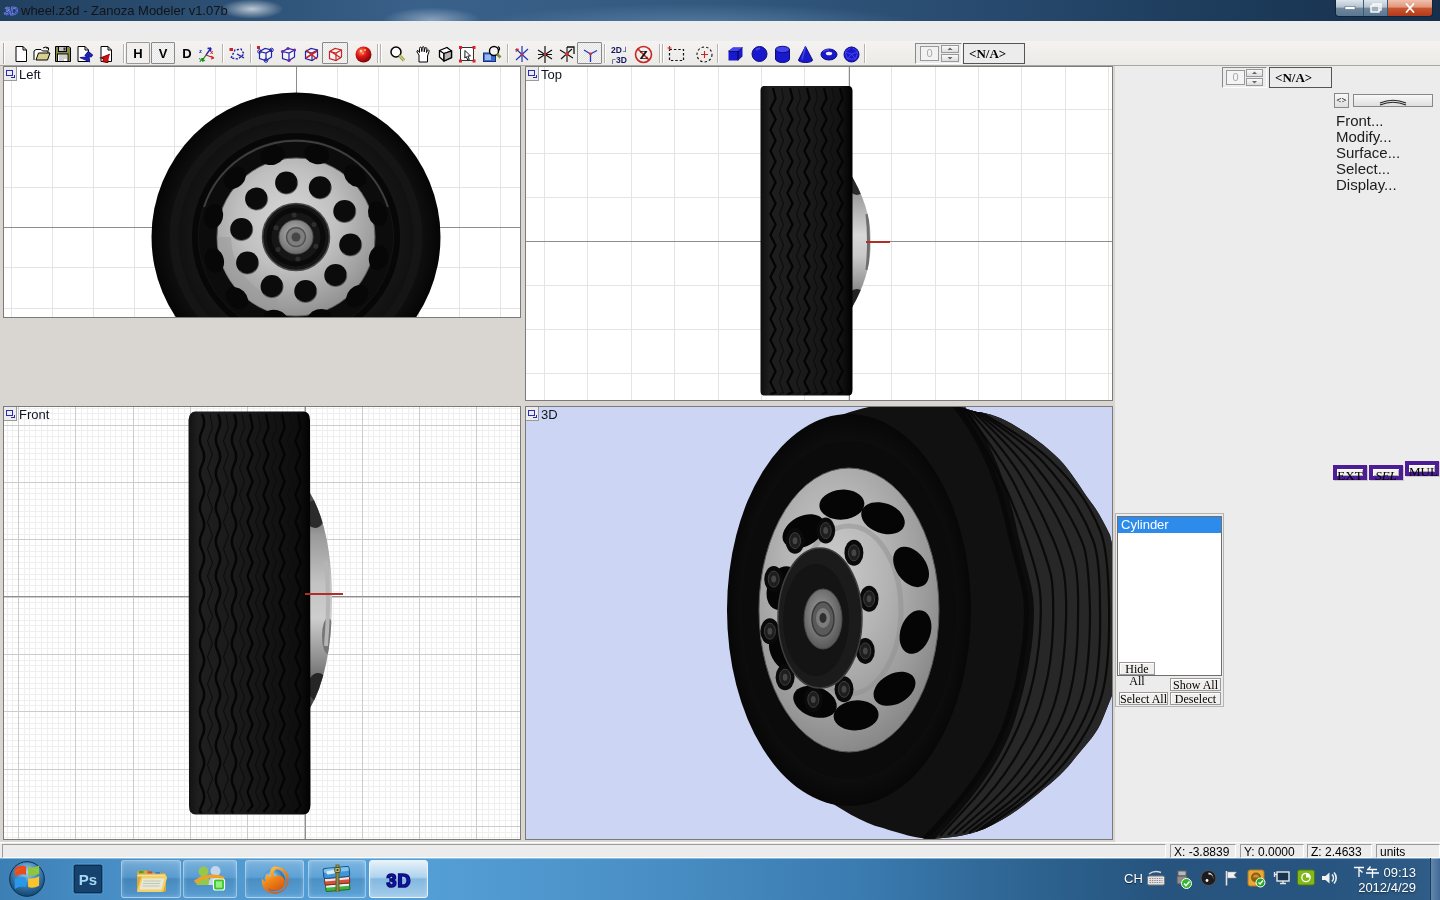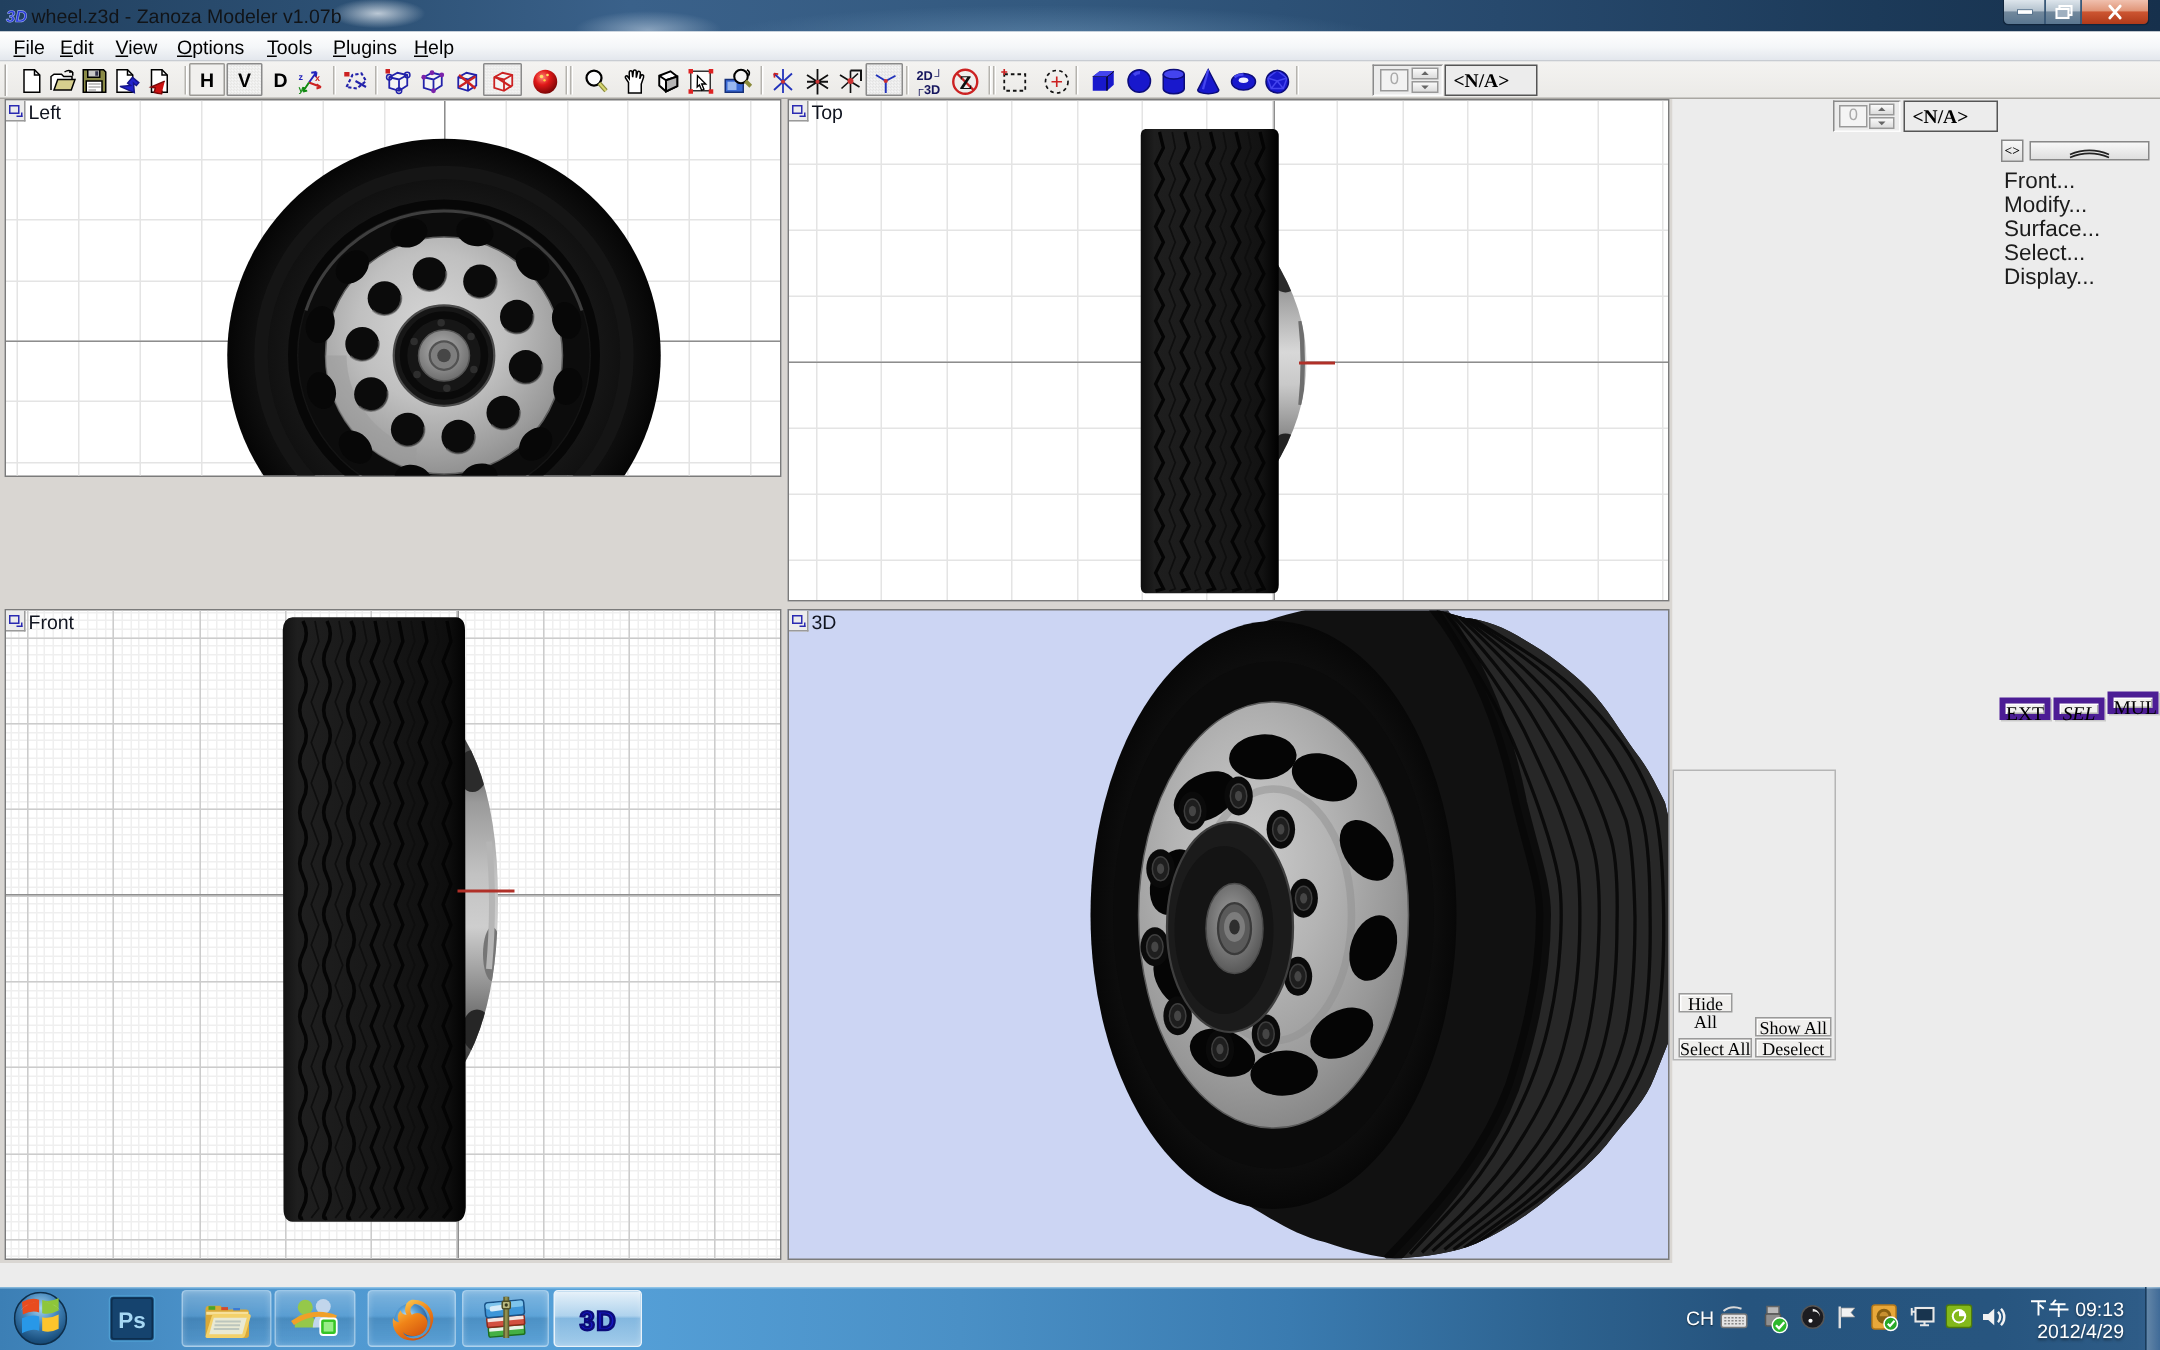--- a/index.html
+++ b/index.html
@@ -107,29 +107,20 @@
           </svg>
         </div>
       <div class="cap close">
           <svg width="12" height="11" viewBox="0 0 12 11">
             <path d="M2.5 1.5 L9.5 9.5 M9.5 1.5 L2.5 9.5" stroke="#fff" stroke-width="1.8" fill="none" stroke-linecap="round"></path>
           </svg>
         </div>
     </div>
   </div>
 
-  <div id="menubar">
-    <span class="mi" style="left:9px"><u>F</u>ile</span>
-    <span class="mi" style="left:40px"><u>E</u>dit</span>
-    <span class="mi" style="left:77px"><u>V</u>iew</span>
-    <span class="mi" style="left:118px"><u>O</u>ptions</span>
-    <span class="mi" style="left:178px"><u>T</u>ools</span>
-    <span class="mi" style="left:222px"><u>P</u>lugins</span>
-    <span class="mi" style="left:276px"><u>H</u>elp</span>
-  </div>
 
   <div id="toolbar">
 <div style="position:absolute;left:3px;top:2px;width:2px;height:21px;border-left:1px solid #a8a6a2;border-right:1px solid #fff;"></div>
 <div class="tsep" style="left:123px"></div>
 <div class="tbtn" style="left:126px; width:24px;"></div>
 <div class="tbtn lit" style="left:151px; width:24px;"></div>
 <div class="abs hvd" style="left:126px; top:5px; width:24px;">H</div>
 <div class="abs hvd" style="left:151px; top:5px; width:24px;">V</div>
 <div class="abs hvd" style="left:175px; top:5px; width:24px;">D</div>
 <div class="tsep" style="left:222px"></div>
@@ -856,28 +847,38 @@
       <div class="menuitem" style="top:62px">Modify...</div>
       <div class="menuitem" style="top:78px">Surface...</div>
       <div class="menuitem" style="top:94px">Select...</div>
       <div class="menuitem" style="top:110px">Display...</div>
 
       <div class="serifbtn" style="left:218px; top:399px; width:34px; height:15px; line-height:14px;">EXT</div>
       <div class="serifbtn" style="left:254px; top:399px; width:34px; height:15px; line-height:14px;font-style:italic;">SEL</div>
       <div class="serifbtn" style="left:290px; top:395px; width:34px; height:15px; line-height:14px;">MUL</div>
 
       <div id="cylpanel">
+        <div id="cyllist">
+          <div id="cylrow">Cylinder</div>
+        </div>
         <div class="cbtn" style="left:3px; top:148px; width:36px; height:13px; line-height:12px;">Hide All</div>
         <div class="cbtn" style="left:54px; top:164px; width:51px; height:13px; line-height:12px;">Show All</div>
         <div class="cbtn" style="left:3px; top:178px; width:49px; height:13px; line-height:12px;">Select All</div>
         <div class="cbtn" style="left:54px; top:178px; width:51px; height:13px; line-height:12px;">Deselect</div>
       </div>
     </div>
   </div>
 
+  <div id="statusbar">
+    <div class="scell" style="left:2px; width:1164px;"></div>
+    <div class="scell" style="left:1170px; width:66px;">X: -3.8839</div>
+    <div class="scell" style="left:1240px; width:64px;">Y: 0.0000</div>
+    <div class="scell" style="left:1307px; width:65px;">Z: 2.4633</div>
+    <div class="scell" style="left:1376px; width:64px;">units</div>
+  </div>
 
   <div id="taskbar">
     <svg id="startorb" style="position:absolute;left:9px;top:3px" width="36" height="36" viewBox="0 0 36 36">
 <defs>
 <radialGradient id="orbG" cx="50%" cy="30%" r="80%">
  <stop offset="0%" stop-color="#a8d4ef"></stop>
             <stop offset="40%" stop-color="#4587bc"></stop>
  <stop offset="78%" stop-color="#1b5180"></stop>
             <stop offset="100%" stop-color="#123a5c"></stop>
 </radialGradient>

